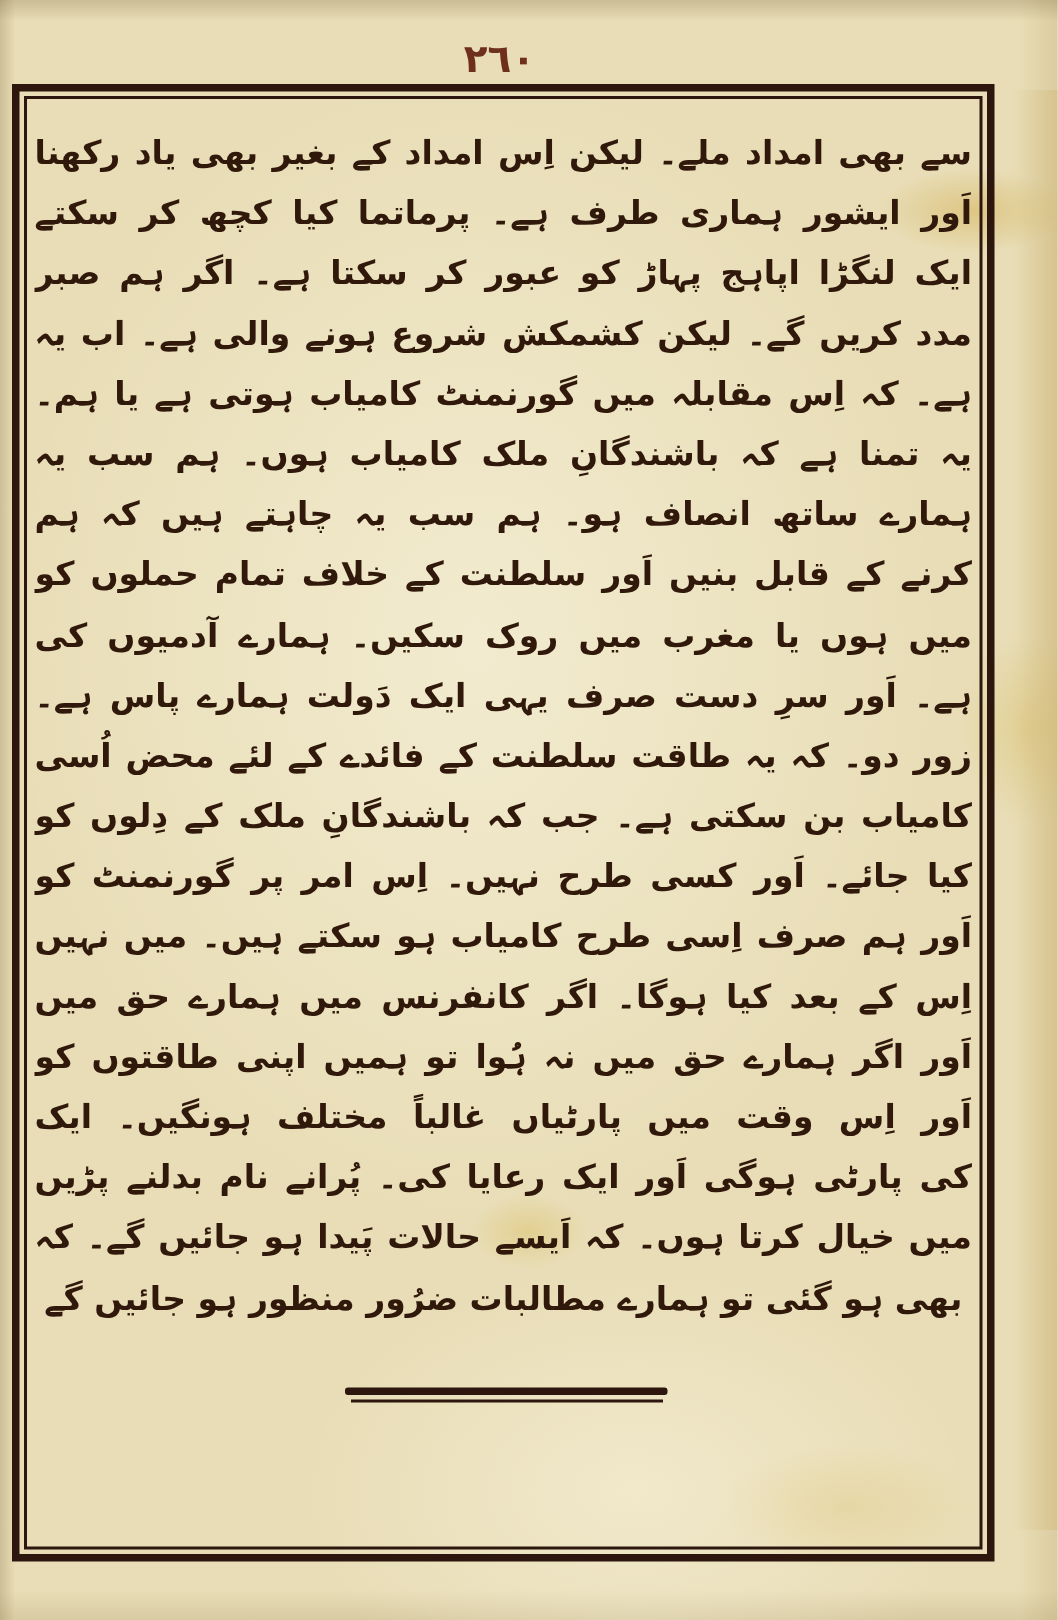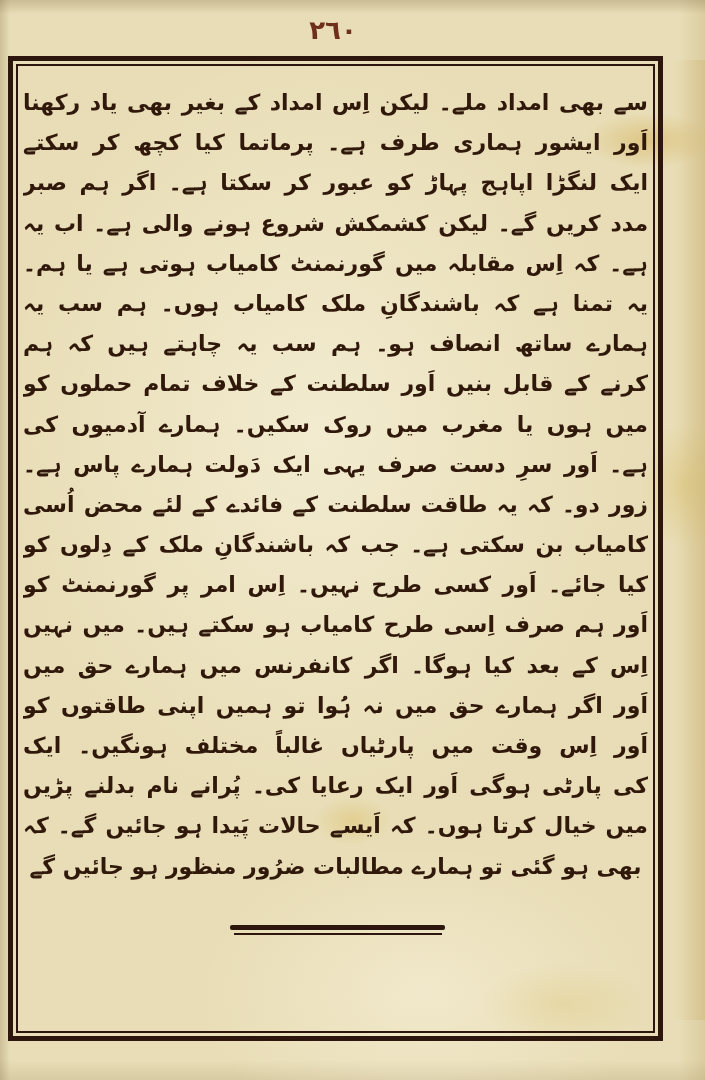--- a/index.html
+++ b/index.html
@@ -16,21 +16,21 @@
       radial-gradient(ellipse 55px 35px at 50% 76%, rgba(215,180,75,.35), transparent 70%),
       radial-gradient(ellipse 120px 60px at 80% 93%, rgba(215,185,90,.25), transparent 70%),
       radial-gradient(ellipse 420px 520px at 45% 40%, rgba(255,252,238,.45), transparent 75%),
       radial-gradient(ellipse 300px 200px at 60% 92%, rgba(255,250,235,.40), transparent 75%),
       linear-gradient(180deg, rgba(95,70,30,.22), rgba(95,70,30,0) 14px),
       linear-gradient(90deg, rgba(95,70,30,.20), rgba(95,70,30,0) 10px),
       linear-gradient(270deg, rgba(160,130,60,.18), rgba(160,130,60,0) 26px),
       linear-gradient(0deg, rgba(120,95,45,.14), rgba(120,95,45,0) 20px);
   }
   .page-number{
-    position:absolute;top:10px;left:288px;width:90px;height:40px;
+    position:absolute;top:20px;left:288px;width:90px;height:40px;
     text-align:center;font-size:26px;font-weight:bold;line-height:40px;
     color:#6e2f1c;direction:rtl;
   }
   .frame-outer{
     position:absolute;left:8px;top:56px;width:655px;height:985px;
     border:5px solid #2c160d;box-sizing:border-box;
   }
   .frame-inner{
     position:absolute;inset:3px;
     border:2px solid #2c160d;

